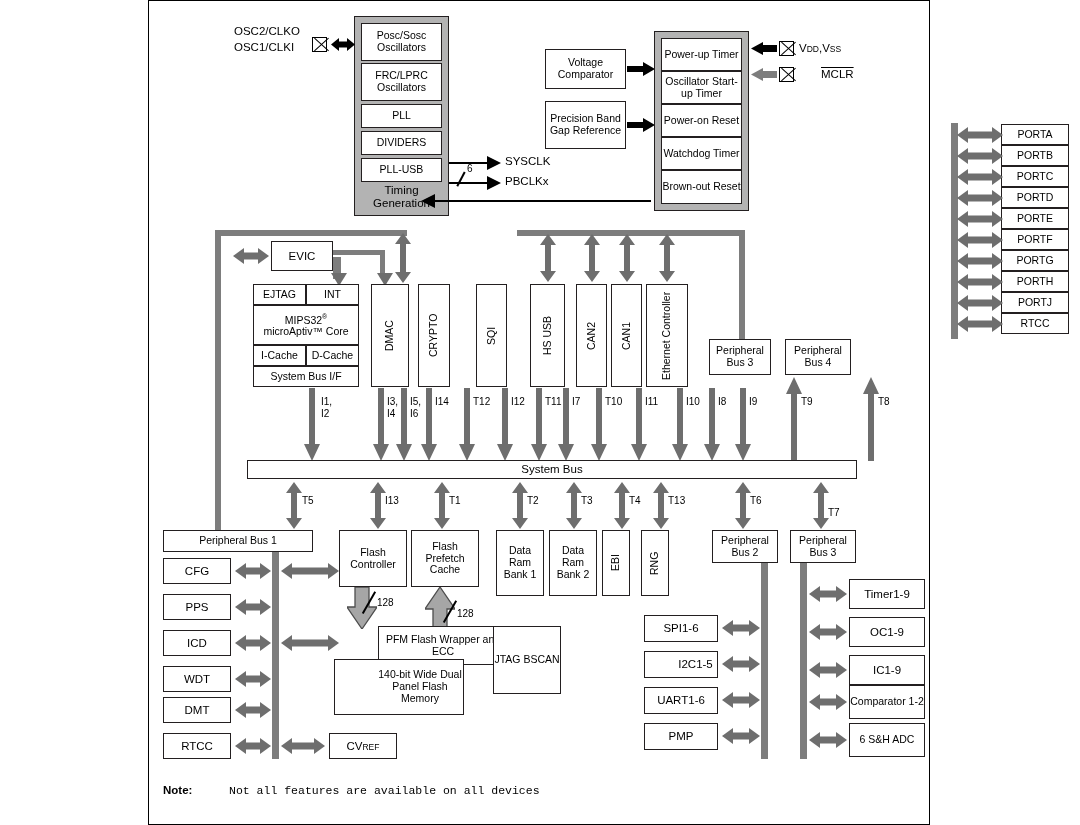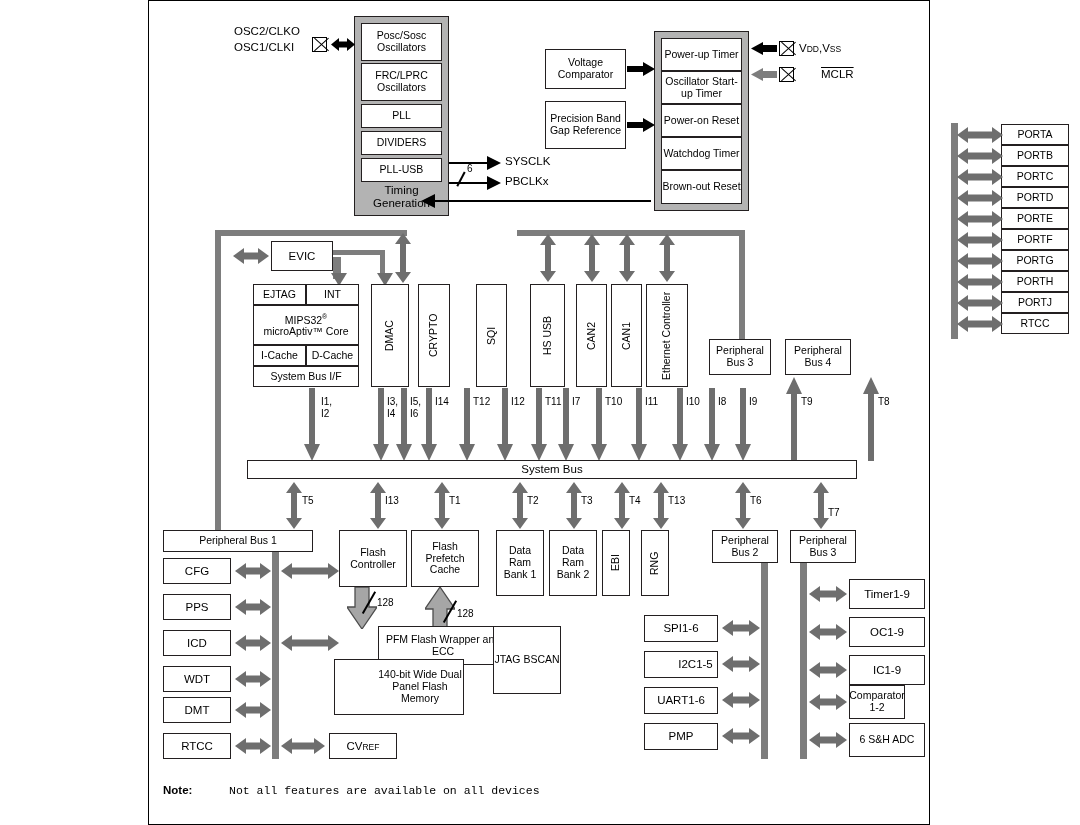--- a/index.html
+++ b/index.html
@@ -431,21 +431,21 @@
   <svg class="darr" style="left:573px;top:727px;" width="38" height="16">
         <polygon points="0,8 11,0 11,4.5 27,4.5 27,0 38,8 27,16 27,11.5 11,11.5 11,16" fill="#6e6e6e"></polygon>
       </svg>
 
   <div class="bx small" style="left:641px;top:529px;width:66px;height:33px;">Peripheral Bus 3</div>
   <div class="bar" style="left:651px;top:562px;width:7px;height:196px;"></div>
 
   <div class="bx" style="left:700px;top:578px;width:76px;height:30px;">Timer1-9</div>
   <div class="bx" style="left:700px;top:616px;width:76px;height:30px;">OC1-9</div>
   <div class="bx" style="left:700px;top:654px;width:76px;height:30px;">IC1-9</div>
-  <div class="bx small" style="left:700px;top:684px;width:56px;height:34px;">Comparator 1-2</div>
+  <div class="bx small" style="left:700px;top:684px;width:76px;height:34px;">Comparator 1-2</div>
   <div class="bx small" style="left:700px;top:722px;width:76px;height:34px;">6 S&amp;H ADC</div>
 
   <svg class="darr" style="left:660px;top:585px;" width="38" height="16">
         <polygon points="0,8 11,0 11,4.5 27,4.5 27,0 38,8 27,16 27,11.5 11,11.5 11,16" fill="#6e6e6e"></polygon>
       </svg>
   <svg class="darr" style="left:660px;top:623px;" width="38" height="16">
         <polygon points="0,8 11,0 11,4.5 27,4.5 27,0 38,8 27,16 27,11.5 11,11.5 11,16" fill="#6e6e6e"></polygon>
       </svg>
   <svg class="darr" style="left:660px;top:661px;" width="38" height="16">
         <polygon points="0,8 11,0 11,4.5 27,4.5 27,0 38,8 27,16 27,11.5 11,11.5 11,16" fill="#6e6e6e"></polygon>

